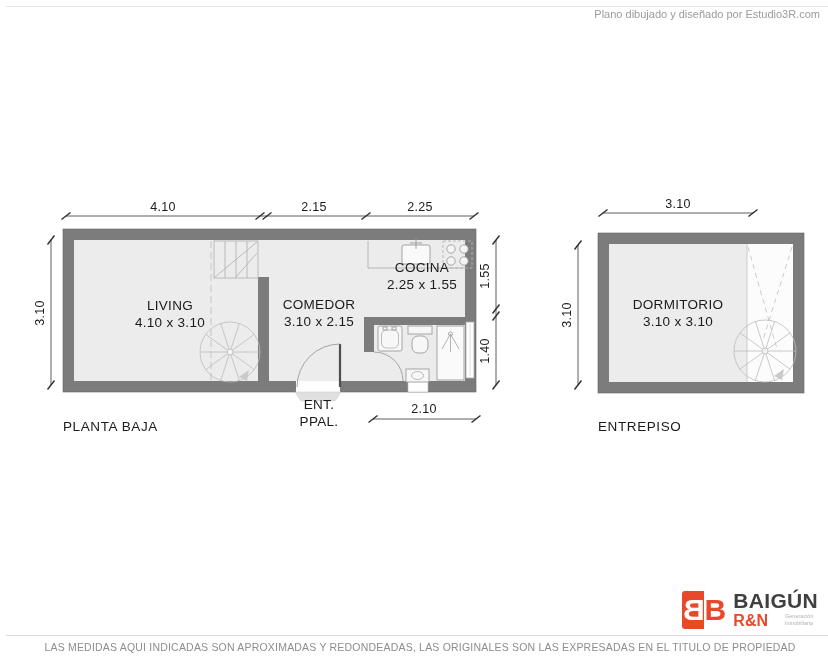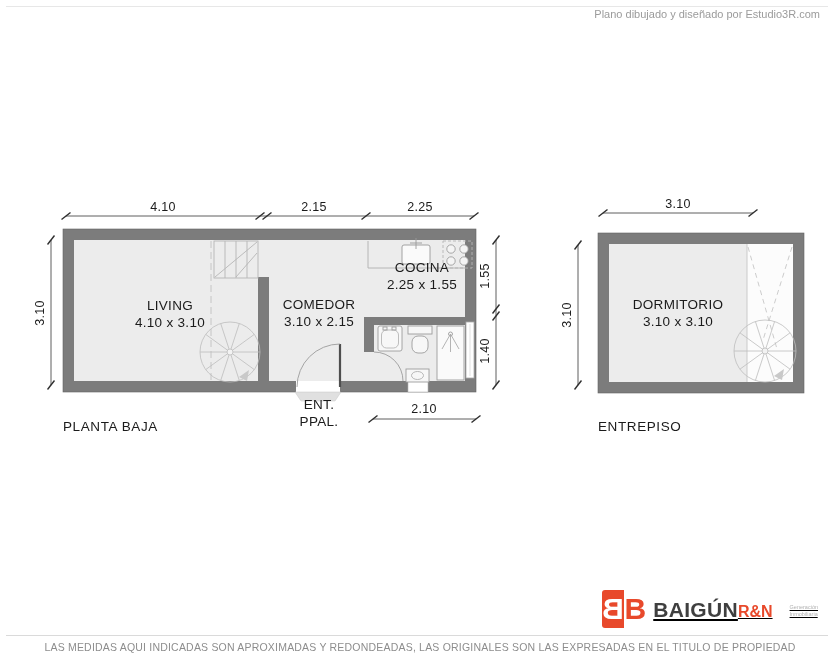--- a/index.html
+++ b/index.html
@@ -14,21 +14,21 @@
   .dimtxt{font-size:12.5px;letter-spacing:.3px;}
   .roomtxt{font-size:13.5px;letter-spacing:.3px;}
   .plantxt{font-size:13.5px;letter-spacing:.6px;}
   .title{position:absolute;left:19px;top:582px;font-size:42px;color:#131313;letter-spacing:-.5px;}
   .logo{position:absolute;top:590px;right:16px;display:flex;align-items:center;gap:7px;}
   .logo-mark{display:flex;height:38px;}
   .logo-b{width:22px;height:38px;font-size:30px;line-height:37px;font-weight:700;text-align:center;}
   .logo-b.left{background:#e8492b;color:#fff;border-radius:3px 0 0 3px;}
   .logo-b.left span{display:inline-block;transform:scaleX(-1);}
   .logo-b.right{background:#fff;color:#e8492b;}
-  .logo-text{display:flex;flex-direction:row;line-height:1;text-decoration:underline;}
+  .logo-text{display:flex;flex-direction:column;line-height:1;}
   .logo-brand{font-size:21px;font-weight:700;color:#3f3f3f;letter-spacing:.3px;}
   .logo-row{display:flex;align-items:flex-end;gap:17px;margin-top:2px;}
   .logo-sub{font-size:16px;font-weight:700;color:#e8492b;}
   .logo-tag{font-size:5.5px;color:#b2b2b2;line-height:1.25;padding-bottom:2px;}
   .footline{position:absolute;top:635px;left:0;right:0;border-top:1px solid #dadada;}
   .disclaimer{position:absolute;top:641px;left:0;right:0;text-align:center;
               font-size:10.5px;color:#8d8d8d;letter-spacing:.2px;}
 </style>
 </head>
 <body>

